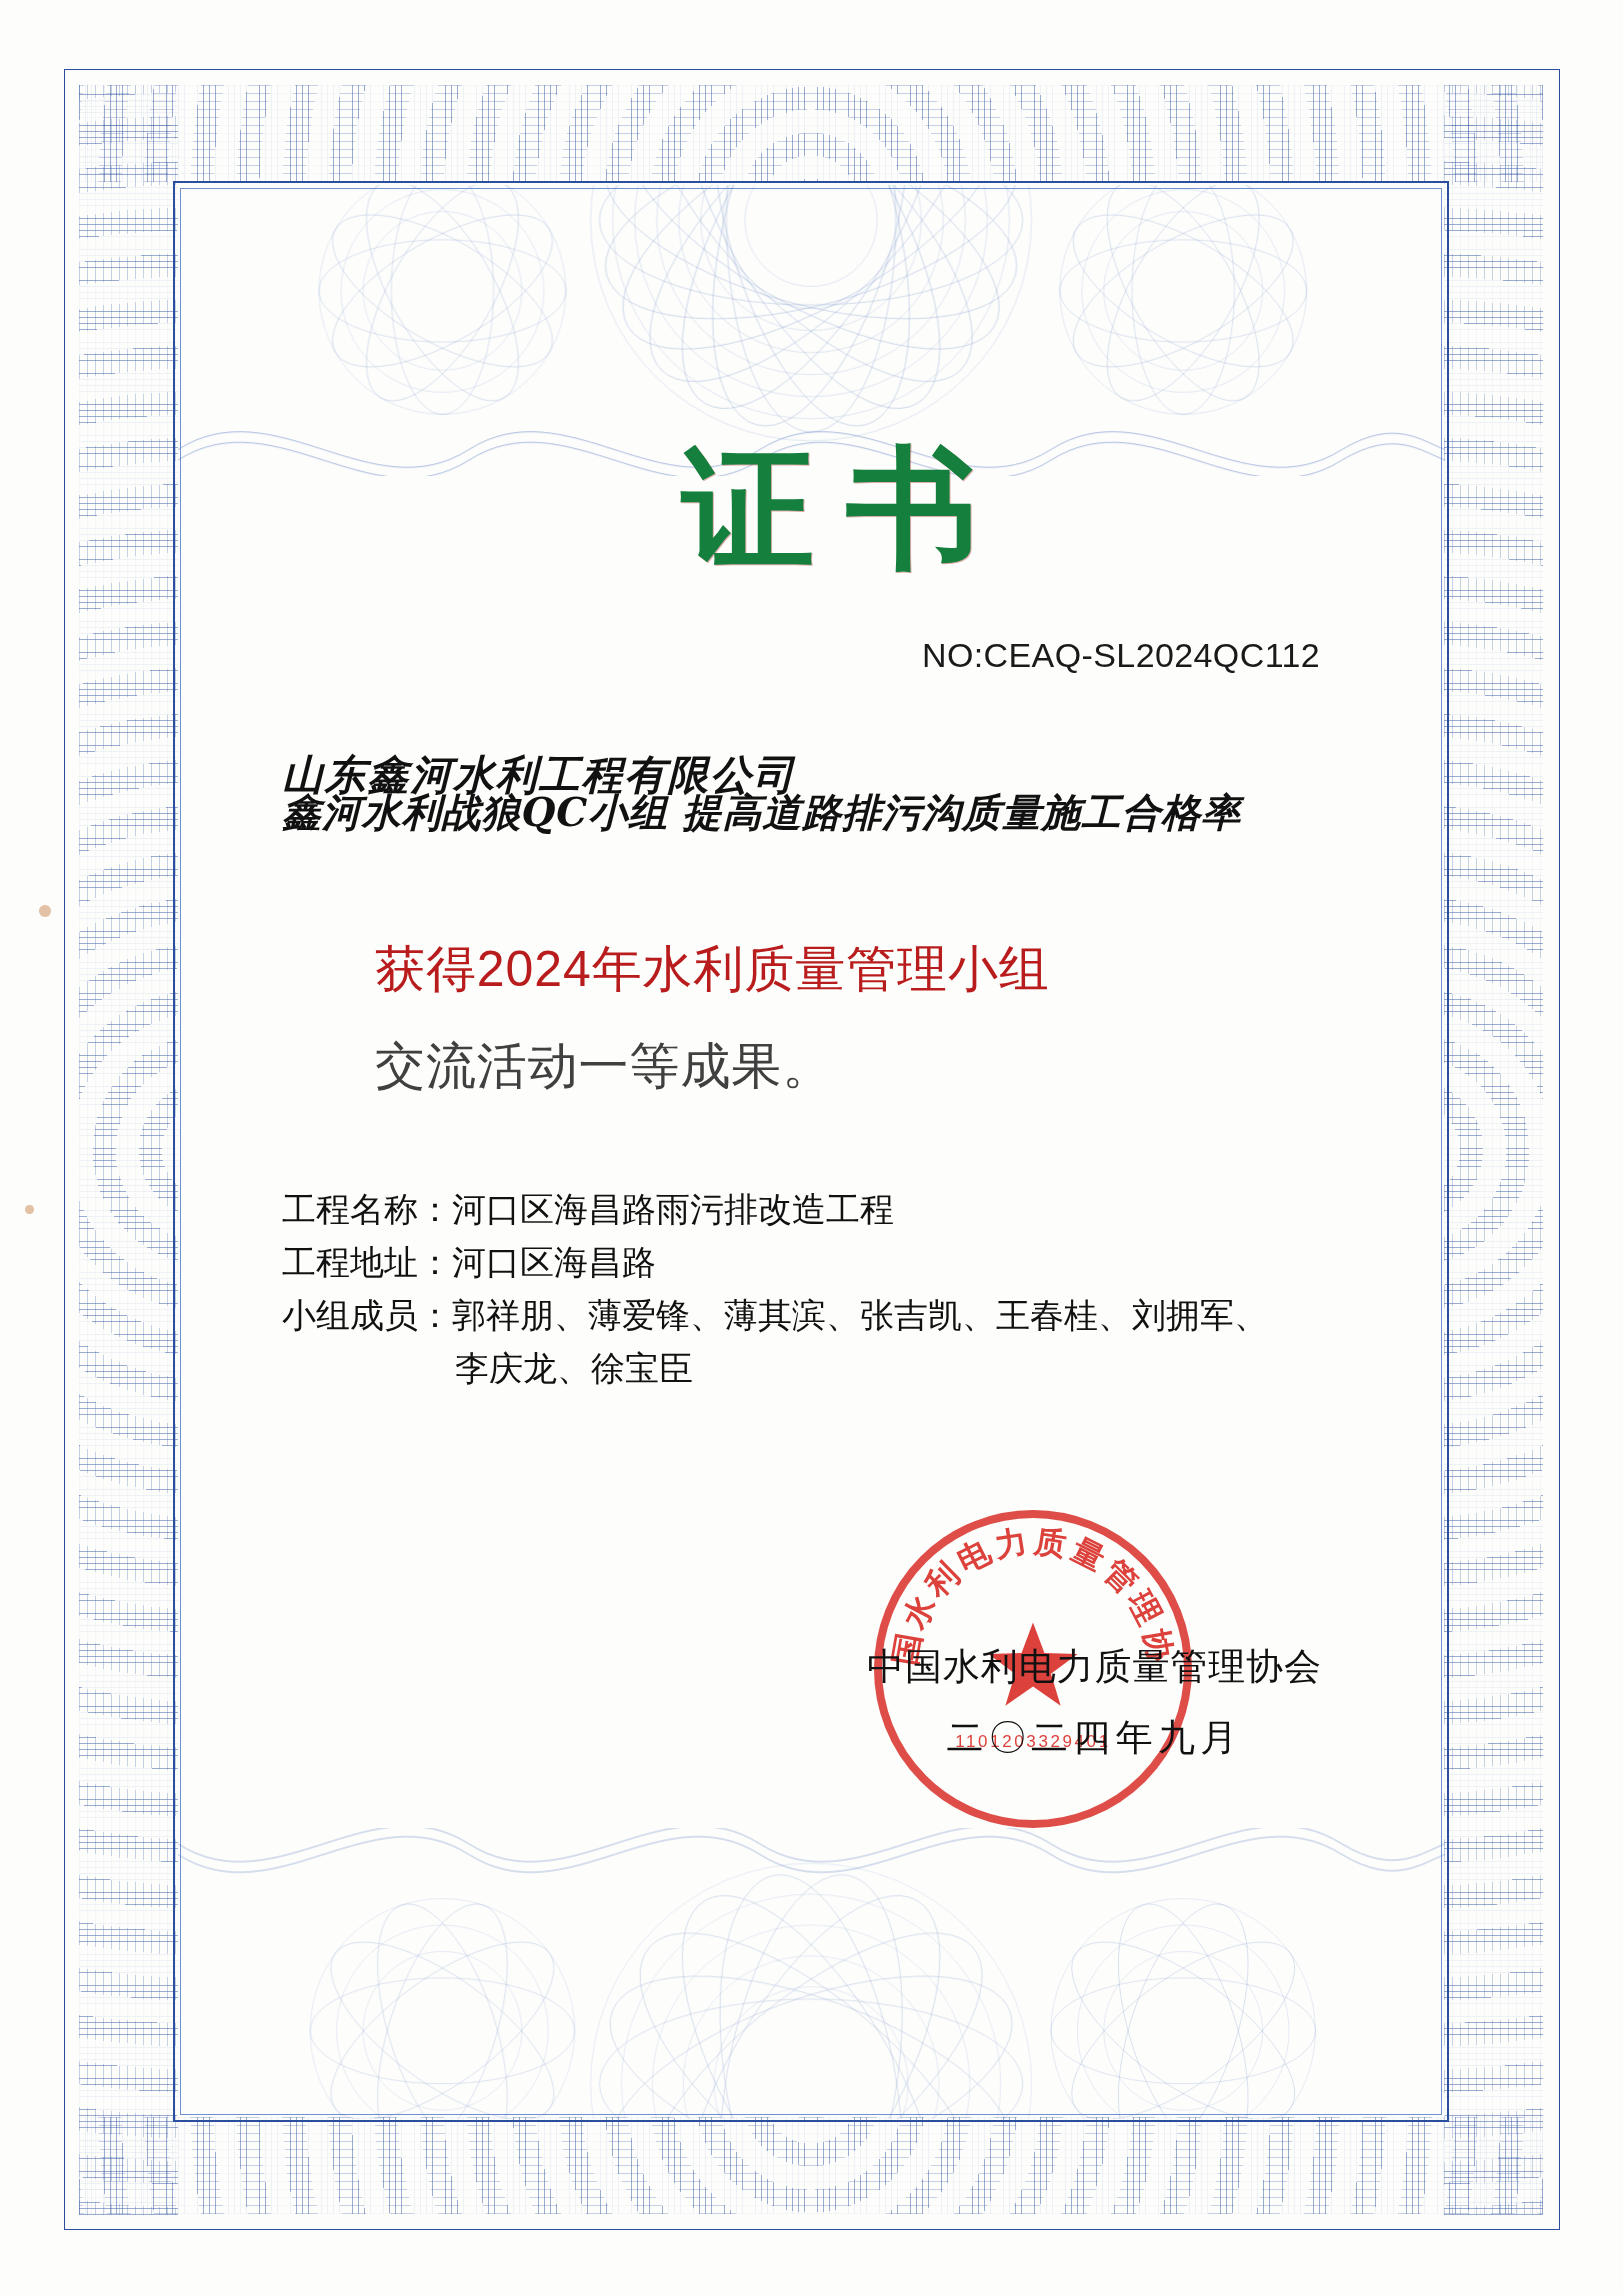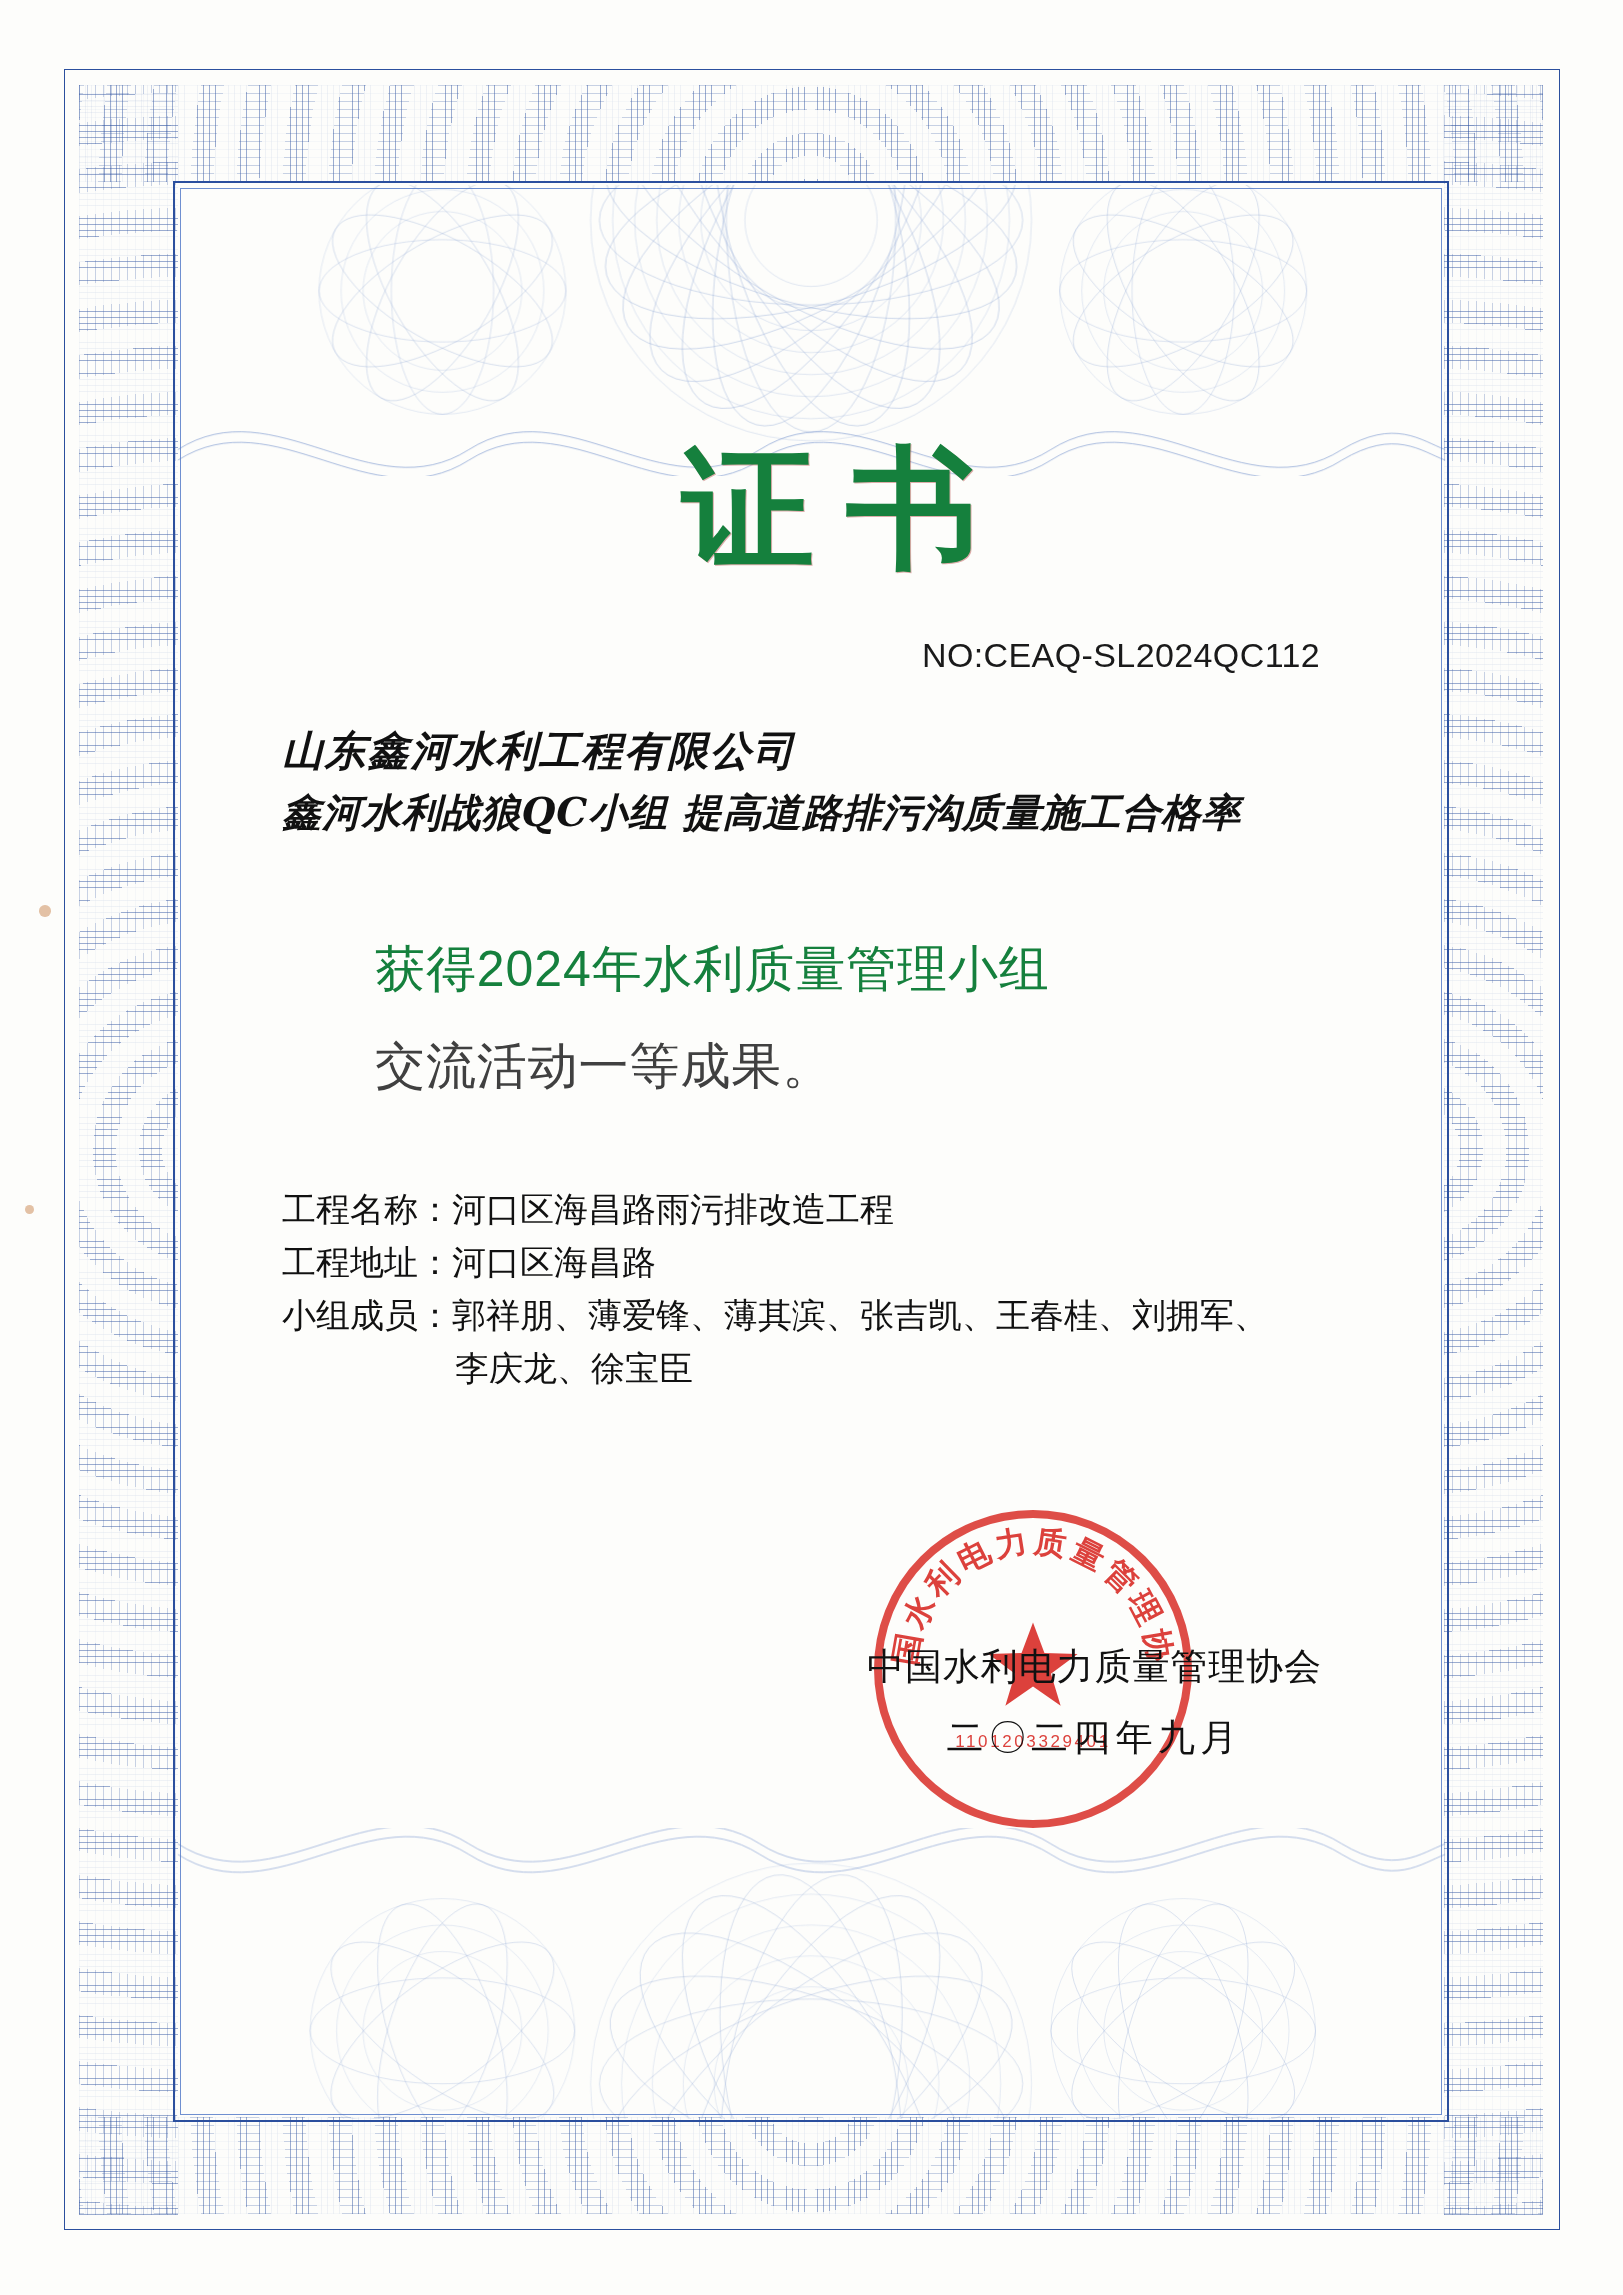--- a/index.html
+++ b/index.html
@@ -127,21 +127,21 @@
     text-align: center;
     font-size: 34px;
     color: #1a1a1a;
     font-family: "Liberation Sans", sans-serif;
     letter-spacing: 0.4px;
   }
 
   .org-name {
     position: absolute;
     left: 79px;
-    top: 512px;
+    top: 536px;
     font-family: "DejaVu Serif", serif;
     font-weight: 700;
     font-style: italic;
     font-size: 41px;
     color: #111;
     letter-spacing: 1.8px;
     text-align: right;
   }
   .group-line {
     position: absolute;
@@ -154,21 +154,21 @@
     color: #111;
     letter-spacing: 0.9px;
     white-space: nowrap;
   }
 
   .award-line1 {
     position: absolute;
     left: 172px;
     top: 724px;
     font-size: 50px;
-    color: #15803d;
+    color: #b91c1c;
     font-family: "Liberation Sans", sans-serif;
     letter-spacing: 0.9px;
   }
   .award-line2 {
     position: absolute;
     left: 172px;
     top: 821px;
     font-size: 50px;
     color: #404040;
     font-family: "Liberation Sans", sans-serif;

